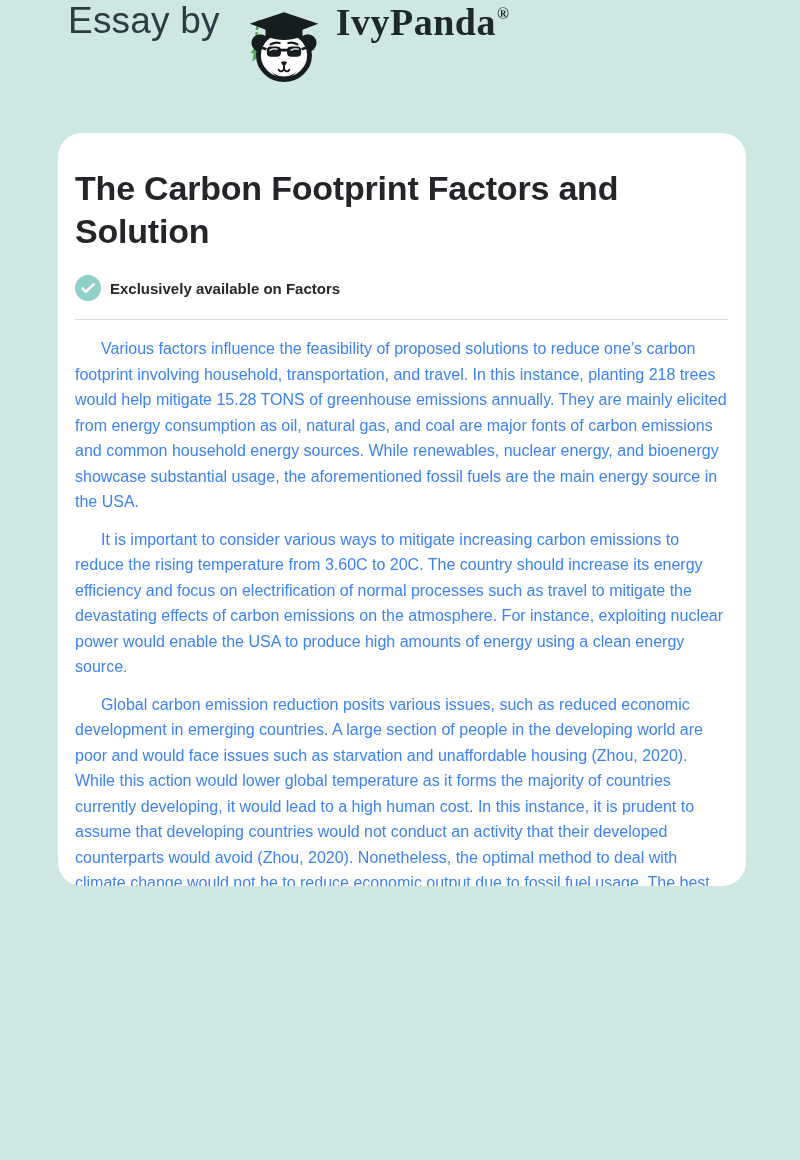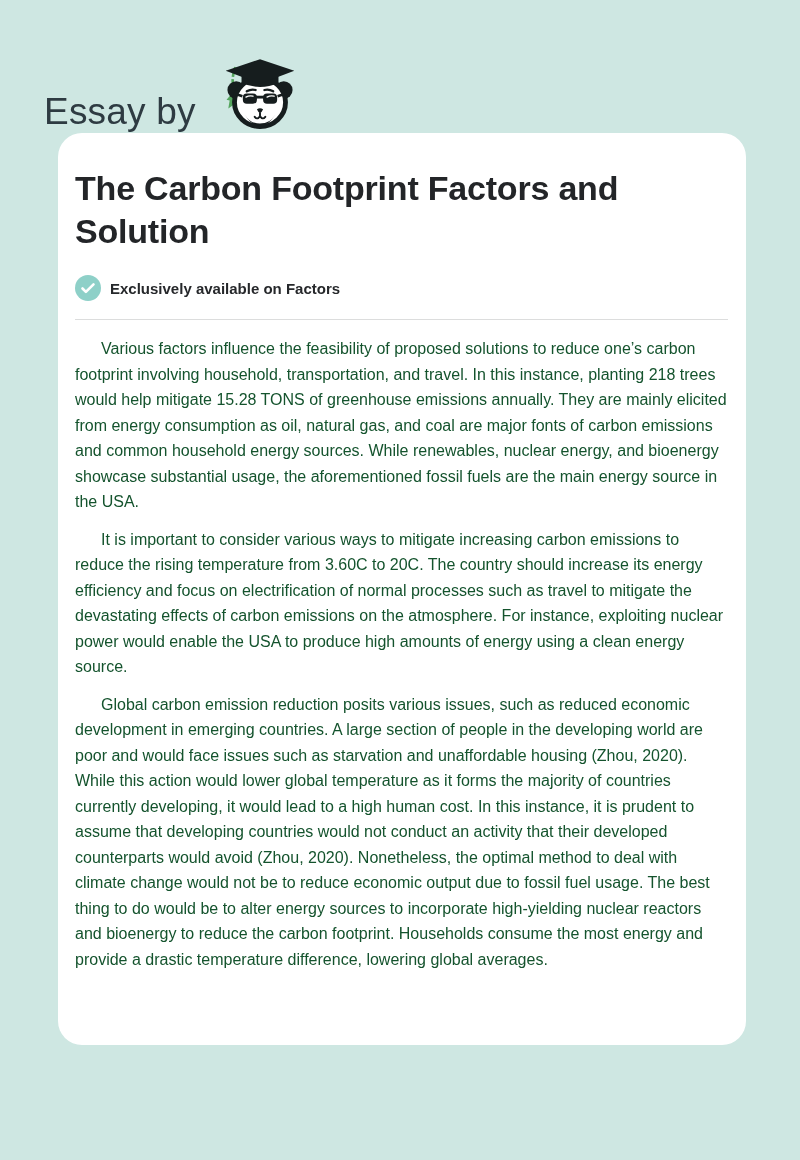--- a/index.html
+++ b/index.html
@@ -8,22 +8,22 @@
     background: #cee7e2;
     font-family: "Liberation Sans", sans-serif;
     -webkit-font-smoothing: antialiased;
   }
   .page { width: 800px; height: 1160px; overflow: hidden; position: relative; }
 
   
   .header {
     height: 133px;
     display: flex;
-    align-items: flex-end;
-    padding-left: 44px;
+    align-items: flex-start;
+    padding-left: 68px;
     box-sizing: border-box;
   }
   .essay-by {
     font-size: 37px;
     color: #2e3b42;
     letter-spacing: 0.2px;
   }
   .logo {
     width: 88px; height: 86px;
     margin: 0 8px 0 20px;
@@ -40,21 +40,21 @@
     font-family: "Liberation Serif", serif;
     font-weight: 700;
     font-size: 16px;
     color: #1d2926;
     vertical-align: 16px;
     margin-left: 1px;
   }
 
   
   .card {
-    width: 688px; height: 912px;
+    width: 688px; height: 753px;
     margin-left: 58px;
     background: #ffffff;
     border-radius: 24px;
     box-sizing: border-box;
     padding: 26px 18px 0 17px;
     overflow: hidden;
   }
   .title {
     margin: 8px 0 22px 0;
     font-size: 34px;
@@ -80,21 +80,21 @@
   .divider {
     border: none;
     border-top: 1px solid #dcdddd;
     margin: 18px 0 0 0;
   }
   .body-text { margin-top: 16px; }
   .body-text p {
     margin: 12px 0 12px 0;
     font-size: 16px;
     line-height: 25.5px;
-    color: #14532d;
+    color: #3b82f6;
     text-indent: 26px;
     text-align: left;
   }
 </style>
 </head>
 <body>
 
 <div class="page">
 
   <div class="header">
@@ -128,20 +128,23 @@
         <path d="M34,56 q4,-2 8,-1" fill="none" stroke="#ffffff" stroke-width="1.6" stroke-linecap="round"></path>
         <path d="M58,56 q4,-2 8,-1" fill="none" stroke="#ffffff" stroke-width="1.6" stroke-linecap="round"></path>
 
         <path d="M46.5,70 q3.5,-2.5 7,0 q-1.5,4 -3.5,4 q-2,0 -3.5,-4 Z" fill="#161d1e"></path>
         <path d="M50,74 v3.5 M44,78.5 q3,4 6,-1 q3,5 6,1" fill="none" stroke="#161d1e" stroke-width="2.2" stroke-linecap="round"></path>
 
         <path d="M33,76 q6,12 17,12 q11,0 17,-12 q-5,10 -17,10 q-12,0 -17,-10 Z" fill="#161d1e"></path>
       </svg>
     </span>
 
+    <span>
+      <span class="brand">IvyPanda</span><span class="reg-mark">®</span>
+    </span>
   </div>
 
   <div class="card">
 
     <h1 class="title">The Carbon Footprint Factors and Solution</h1>
 
     <div class="availability">
       <span class="check-badge">
         <svg viewBox="0 0 26 26" width="26" height="26" aria-hidden="true">
           <circle cx="13" cy="13" r="13" fill="#8ed0c8"></circle>

